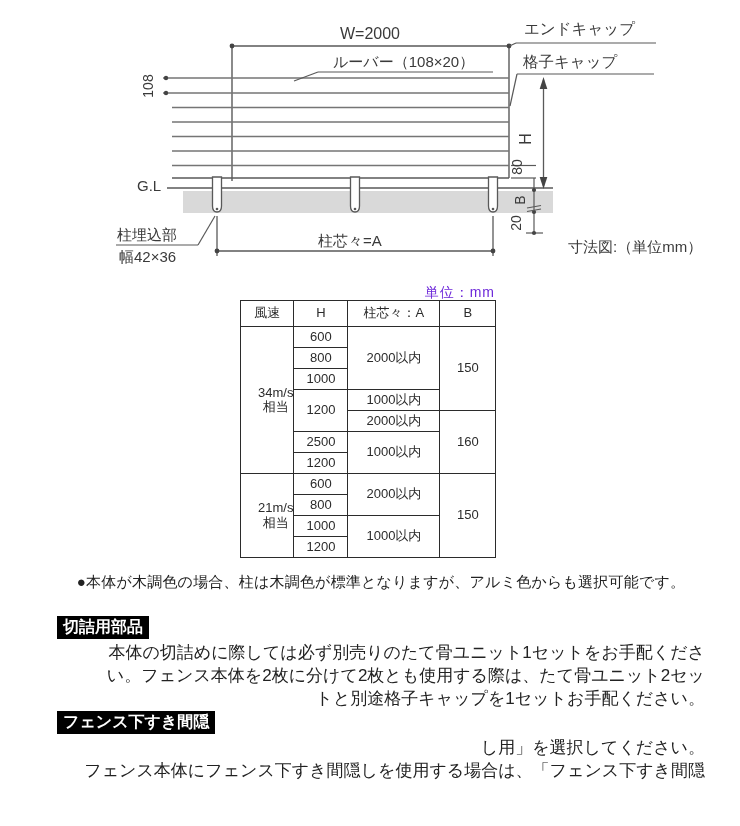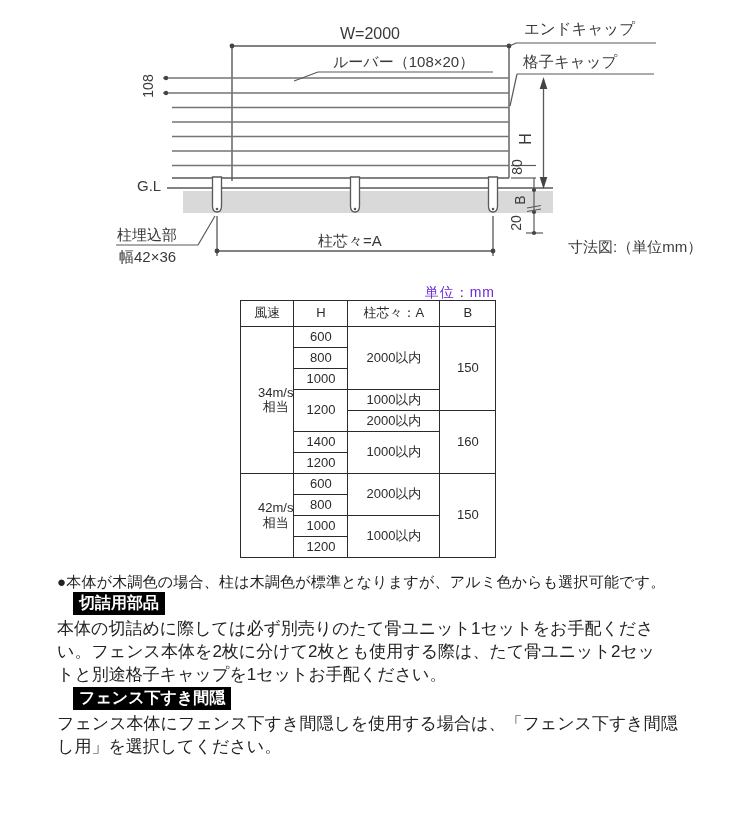--- a/index.html
+++ b/index.html
@@ -31,28 +31,28 @@
   table.spec col.c-wind{width:53px;}
   table.spec col.c-h{width:54px;}
   table.spec col.c-a{width:92px;}
   table.spec col.c-b{width:56px;}
   table.spec tr{height:21px;}
   table.spec tr.hdr{height:26px;}
   .wind-cell span{display:block;margin-left:17px;}
 
   
   .notes{position:absolute;left:57px;top:573px;width:648px;}
-  .bullet-note{font-size:15px;letter-spacing:0.2px;margin-bottom:0;white-space:nowrap;}
+  .bullet-note{font-size:15px;letter-spacing:0.2px;margin-bottom:24px;white-space:nowrap;text-align:center;}
   .note-section{margin:0;}
   .note-badge{
     display:inline-block;background:#000;color:#fff;
     font-size:16px;font-weight:bold;line-height:1;
-    padding:3px 6px 4px 6px;margin:0 0 2px 16px;
-  }
-  .note-lines{font-size:17px;line-height:23px;margin:0 0 1px 0;}
+    padding:3px 6px 4px 6px;margin:0 0 2px 0;
+  }
+  .note-lines{font-size:17px;line-height:23px;margin:0 0 1px 0;text-align:right;}
   .note-lines div{white-space:nowrap;}
 </style>
 </head>
 <body>
 
 <div class="page">
 
   <svg class="diagram" width="740" height="272" viewBox="0 0 740 272">
 
     <g stroke="#595959" stroke-width="1.4">
@@ -189,29 +189,29 @@
     </tr>
     <tr>
       <td rowspan="2">1200</td>
       <td>1000以内</td>
     </tr>
     <tr>
       <td>2000以内</td>
       <td rowspan="3">160</td>
     </tr>
     <tr>
-      <td>1400</td>
+      <td>2500</td>
       <td rowspan="2">1000以内</td>
     </tr>
     <tr>
       <td>1200</td>
     </tr>
     <tr>
       <td class="wind-cell" rowspan="4">
-        <span>42m/s</span>
+        <span>21m/s</span>
         <span>相当</span>
       </td>
       <td>600</td>
       <td rowspan="2">2000以内</td>
       <td rowspan="4">150</td>
     </tr>
     <tr>
       <td>800</td>
     </tr>
     <tr>
@@ -235,19 +235,19 @@
         <div>トと別途格子キャップを1セットお手配ください。</div>
       </div>
     </div>
 
     <div class="note-section">
       <div class="note-badge">フェンス下すき間隠</div>
     </div>
 
     <div class="note-section">
       <div class="note-lines">
+        <div>し用」を選択してください。</div>
         <div>フェンス本体にフェンス下すき間隠しを使用する場合は、「フェンス下すき間隠</div>
-        <div>し用」を選択してください。</div>
       </div>
     </div>
   </div>
 
 </div>
 
 </body></html>

